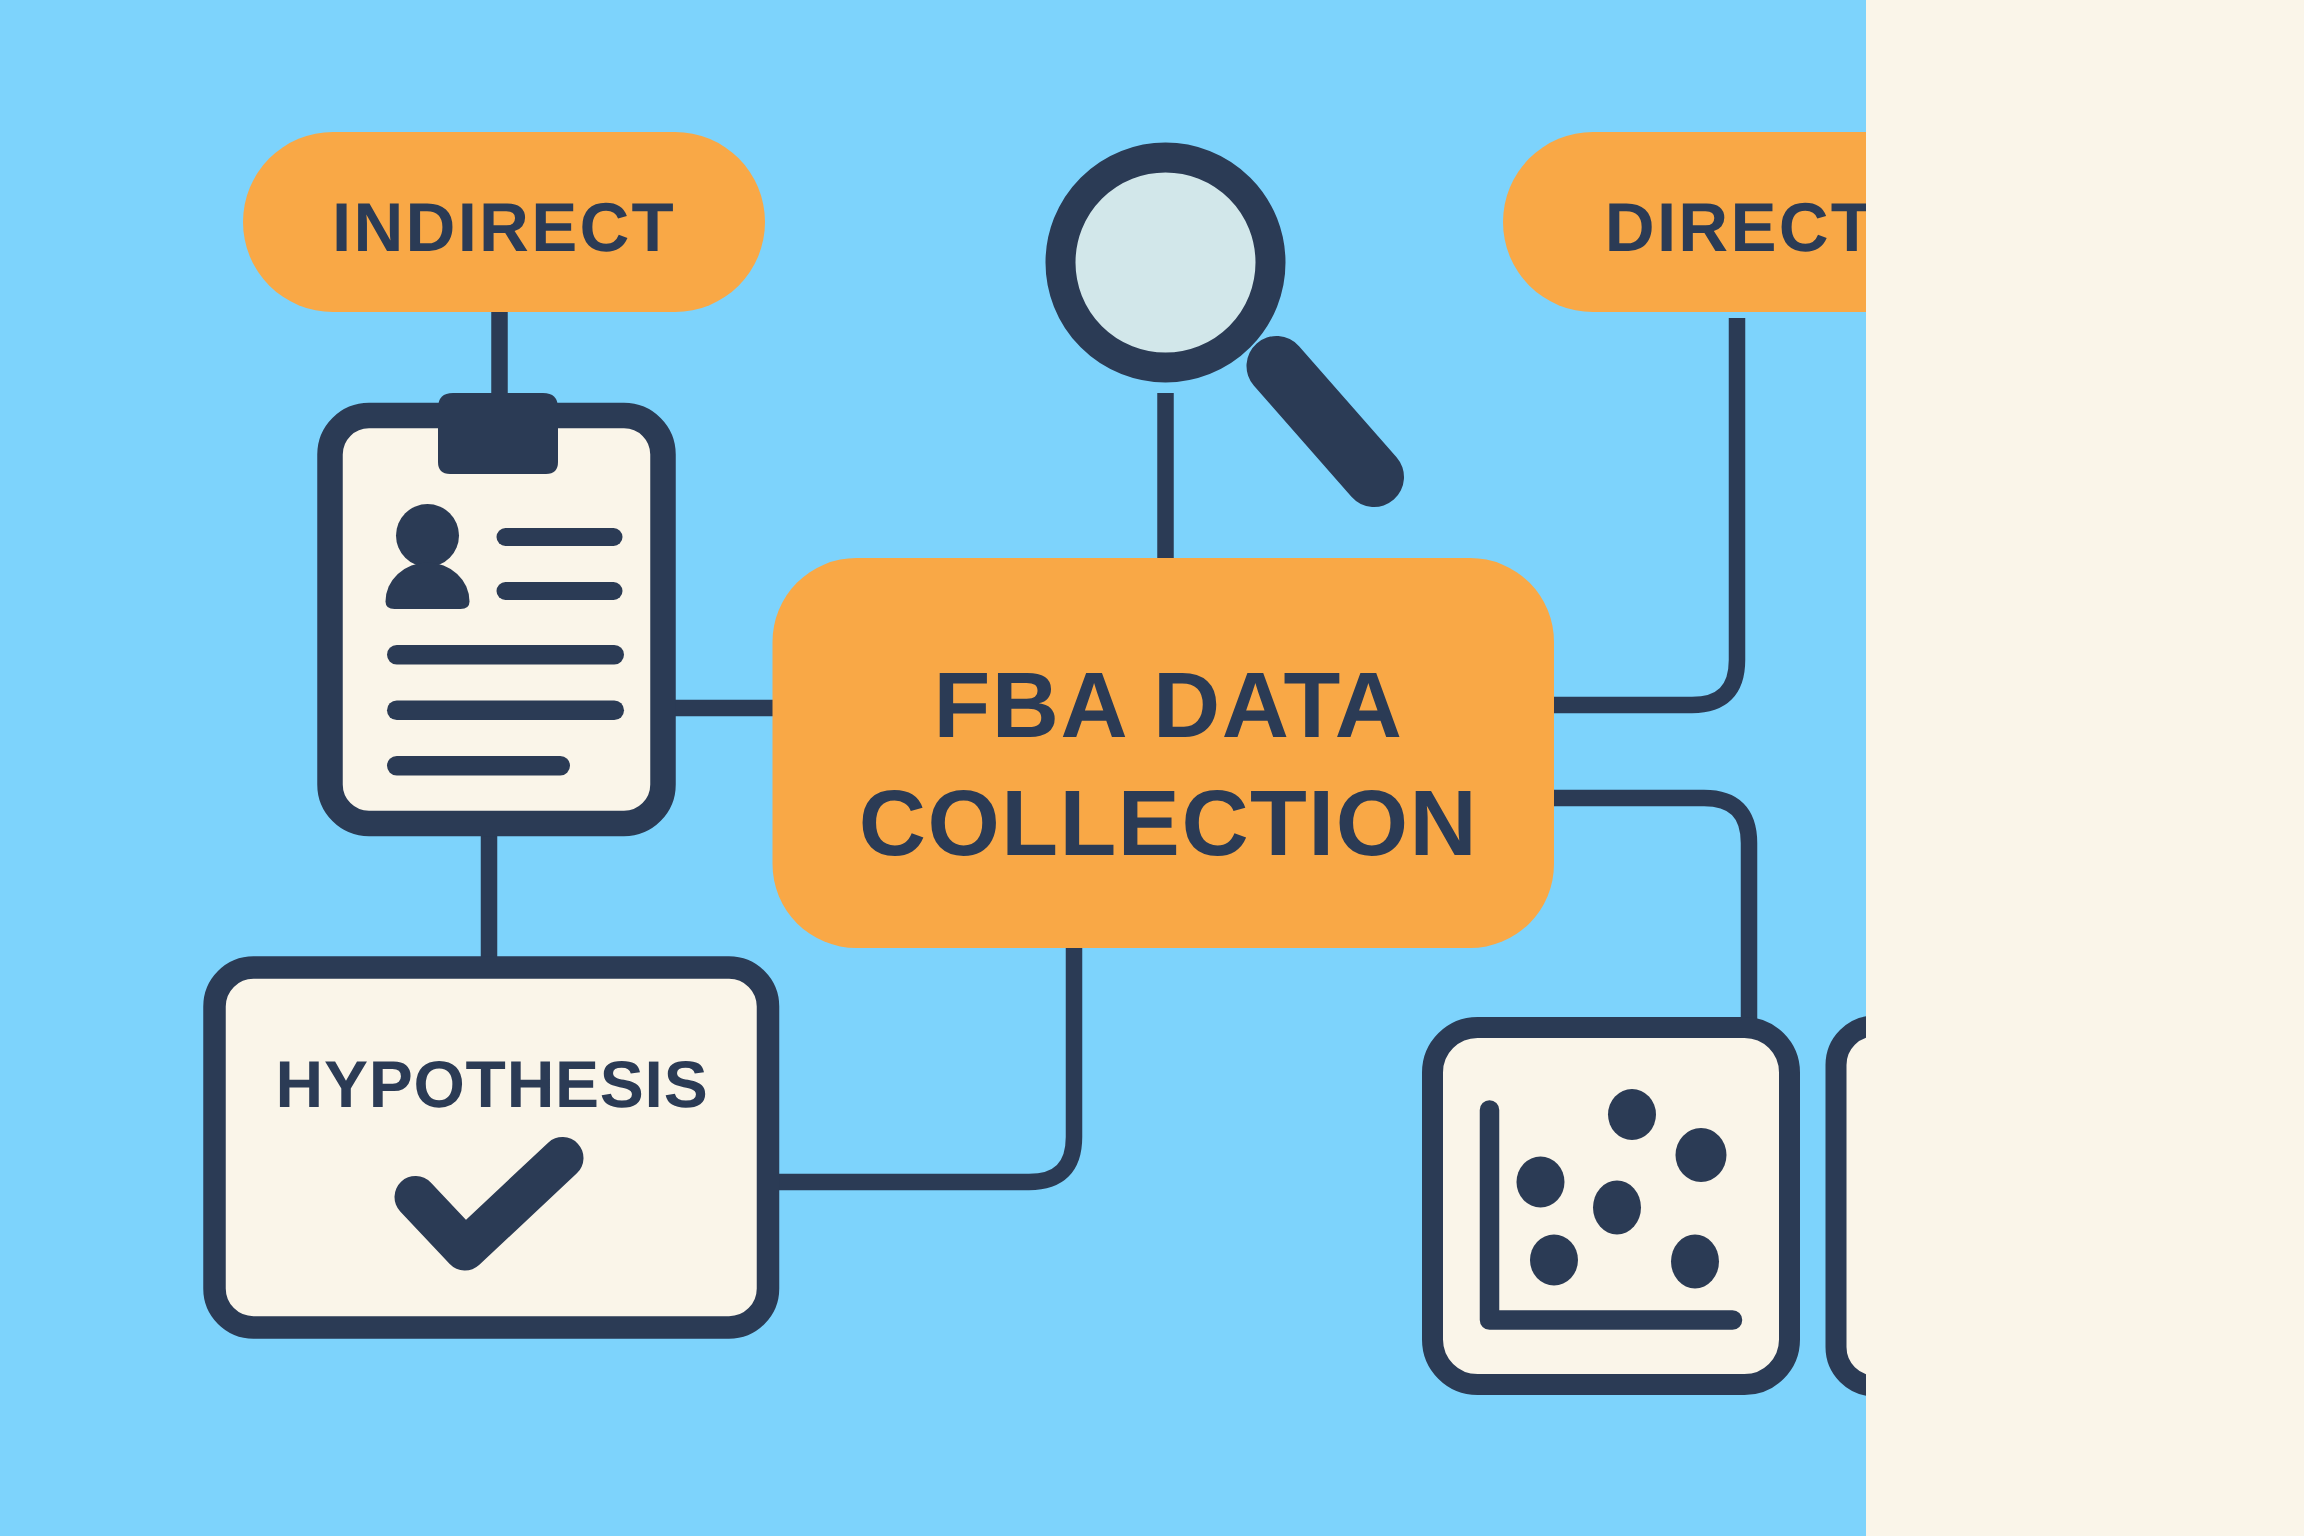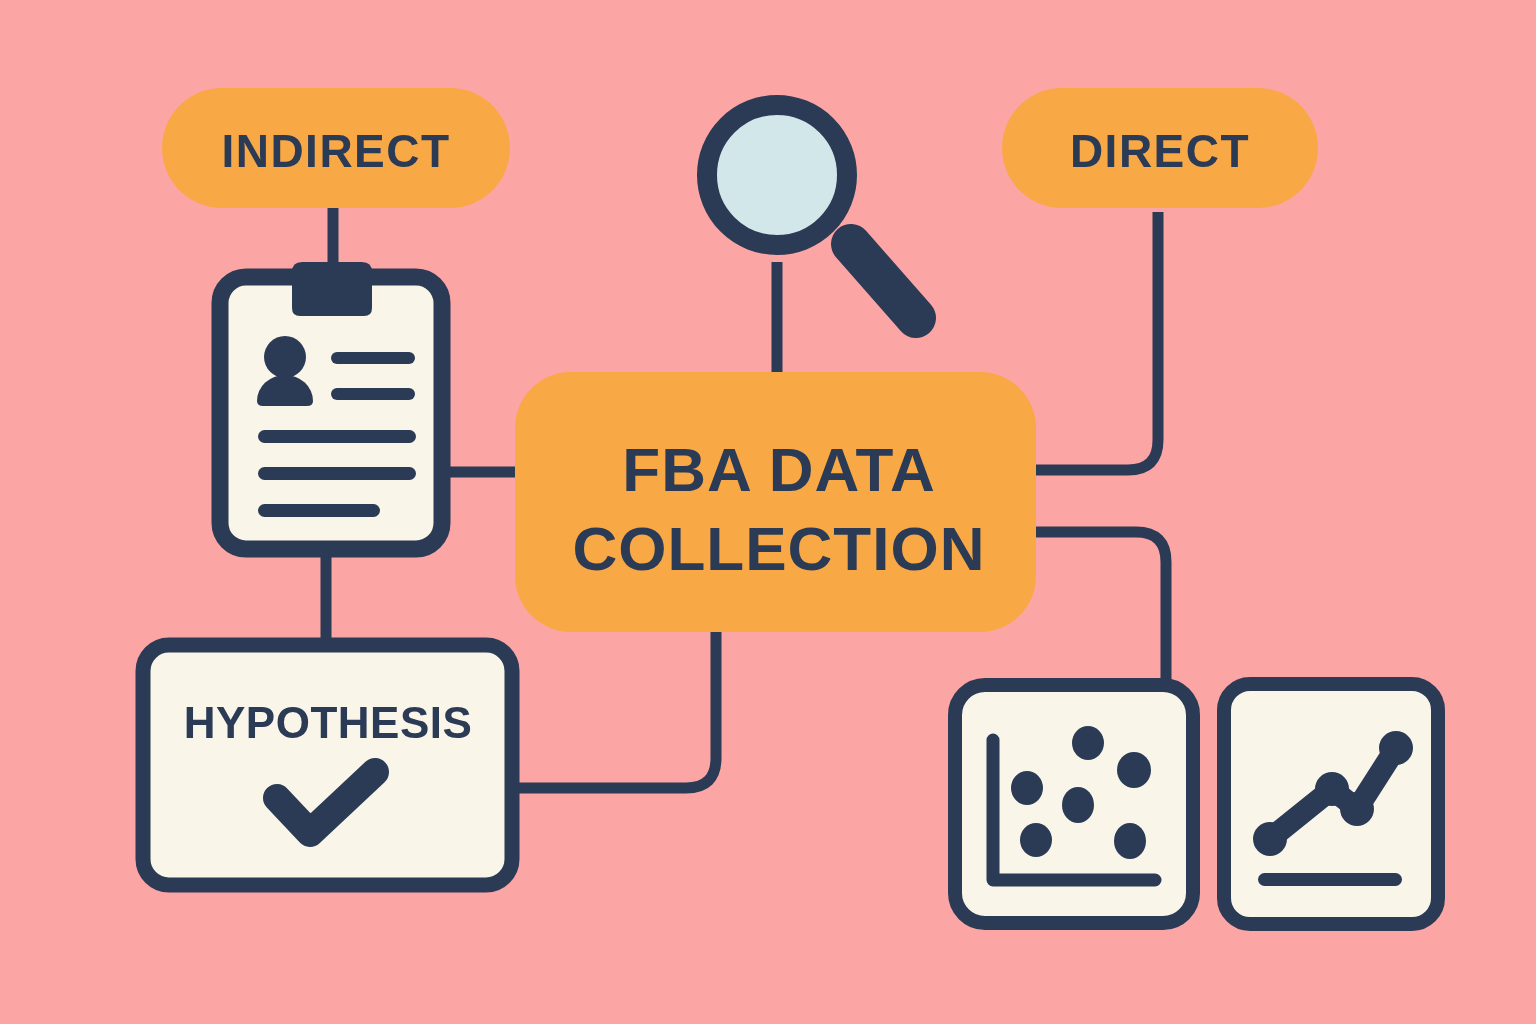--- a/index.html
+++ b/index.html
@@ -5,23 +5,23 @@
   html, body {
     margin: 0;
     padding: 0;
     background: #FAF5E9;
   }
   body {
     font-family: "Liberation Sans", sans-serif;
   }
   #stage {
     position: relative;
-    width: 1536px;
+    width: 1244px;
     height: 1024px;
-    background: #fca5a5;
+    background: #7dd3fc;
     overflow: hidden;
   }
   #diagram-svg {
     position: absolute;
     inset: 0;
     width: 1536px;
     height: 1024px;
     display: block;
   }
   .pill-label {

